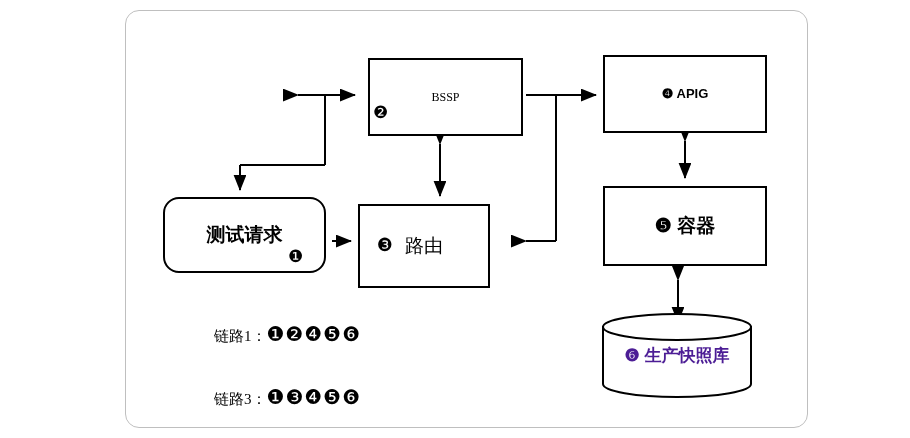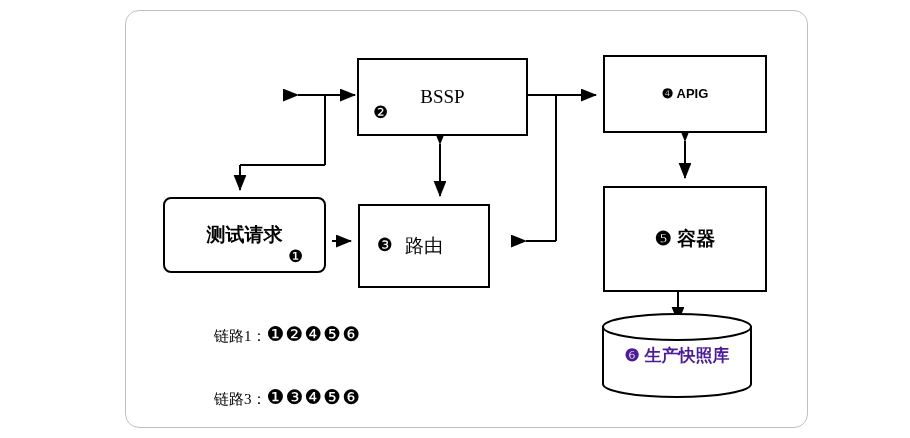--- a/index.html
+++ b/index.html
@@ -39,36 +39,36 @@
     color: #000000;
   }
   .box .label {
     display: block;
     line-height: 1.25;
   }
   .thin {
     border-width: 1px;
   }
   .rounded {
-    border-radius: 8px;
+    border-radius: 16px;
   }
   .box-web {
     left: 178px;
     top: 50px;
     width: 112px;
     height: 85px;
     font-family: "Liberation Serif", serif;
     font-size: 17px;
   }
   .box-bssp {
-    left: 357px;
+    left: 368px;
     top: 58px;
-    width: 171px;
+    width: 155px;
     height: 78px;
-    font-size: 19px;
+    font-size: 12px;
     font-family: "Liberation Serif", serif;
   }
   .box-apig {
     left: 603px;
     top: 55px;
     width: 164px;
     height: 78px;
     font-size: 13px;
     font-weight: bold;
   }
@@ -85,21 +85,21 @@
     top: 204px;
     width: 132px;
     height: 84px;
     font-size: 19px;
     font-family: "Liberation Serif", serif;
   }
   .box-container {
     left: 603px;
     top: 186px;
     width: 164px;
-    height: 106px;
+    height: 80px;
     font-size: 19px;
     font-weight: bold;
   }
   .cyl {
     position: absolute;
     left: 601px;
     top: 313px;
     width: 152px;
     height: 85px;
   }

